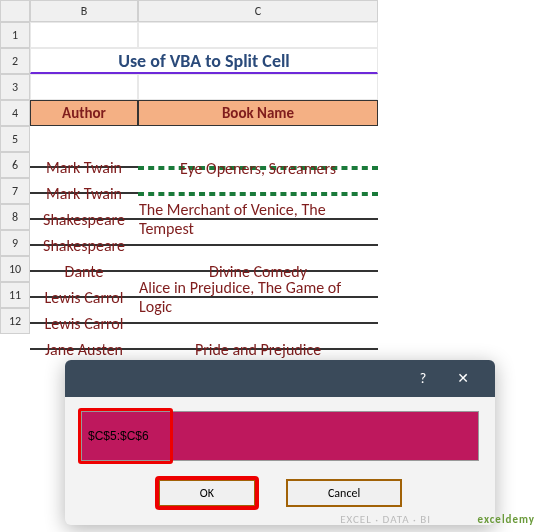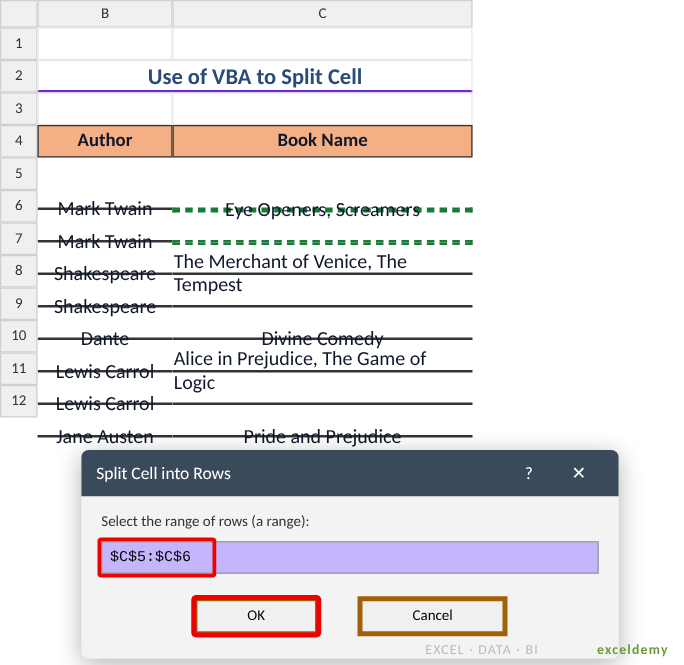--- a/index.html
+++ b/index.html
@@ -1,36 +1,36 @@
 <!DOCTYPE html>
 <html><head>
   <meta charset="utf-8">
   <style>
     * { box-sizing: border-box; margin: 0; padding: 0; }
     body { font-family: 'Calibri', sans-serif; background: #fff; width: 547px; height: 532px; position: relative; overflow: hidden; }
     .sheet { display: grid; grid-template-columns: 30px 108px 240px; grid-template-rows: 22px repeat(12, 26px); }
     .col-header { background: #f0f0f0; border: 1px solid #d0d0d0; display: flex; align-items: center; justify-content: center; font-size: 12px; color: #333; }
     .row-header { background: #f0f0f0; border: 1px solid #d0d0d0; display: flex; align-items: center; justify-content: center; font-size: 12px; color: #333; }
-    .cell { border: 1px solid #e8e8e8; display: flex; align-items: center; justify-content: center; font-size: 13px; color: #0f172a; background: #fff; }
+    .cell { border: 1px solid #e8e8e8; display: flex; align-items: center; justify-content: center; font-size: 13px; color: #7f1d1d; background: #fff; }
     .corner { background: #f0f0f0; border: 1px solid #d0d0d0; }
     .title-cell { font-weight: bold; font-size: 18px; color: #2a4a7a; border-bottom: 2px solid #6d28d9; justify-content: center; }
     .th { background: #f4b084; font-weight: bold; font-size: 15px; border: 1px solid #333; }
     .td { border: 1px solid #333; font-size: 16px; margin-top: 40px; }
     .marquee { border: 2px dashed #1a7a3a !important; }
     .dialog { position: absolute; top: 360px; left: 65px; width: 430px; background: #f3f3f3; box-shadow: 0 4px 20px rgba(0,0,0,0.3); border-radius: 6px; overflow: hidden; }
     .dialog-title { background: #3a4a5a; color: #fff; display: flex; align-items: center; padding: 10px 12px; font-size: 14px; }
     .dialog-title .spacer { flex: 1; }
     .dialog-title .tbtn { width: 40px; text-align: center; color: #fff; font-size: 14px; cursor: pointer; }
     .dialog-body { padding: 14px 16px 18px; }
     .dialog-label { font-size: 12px; color: #333; margin-bottom: 8px; }
     .input-wrap { position: relative; }
     .input-highlight { position: absolute; left: -3px; top: -3px; right: 306px; bottom: -3px; border: 3px solid #e00; border-radius: 3px; pointer-events: none; }
-    .dialog-input { width: 100%; padding: 5px 6px; font-size: 12px; border: 1px solid #999; background: #c4b5fd; font-family: Liberation Mono, monospace; }
+    .dialog-input { width: 100%; padding: 17px 6px; font-size: 12px; border: 1px solid #999; background: #be185d; font-family: Liberation Sans, sans-serif; }
     .dialog-buttons { display: flex; justify-content: center; gap: 30px; margin-top: 18px; }
-    .dbtn { padding: 5px 40px; font-size: 12px; background: #f0f0f0; border: 4px solid #a16207; cursor: pointer; font-family: inherit; }
+    .dbtn { padding: 5px 40px; font-size: 12px; background: #f0f0f0; border: 2px solid #a16207; cursor: pointer; font-family: inherit; }
     .dbtn.ok { position: relative; }
     .ok-highlight { position: absolute; left: -5px; top: -5px; right: -5px; bottom: -5px; border: 4px solid #e00; border-radius: 4px; pointer-events: none; }
     .watermark { position: absolute; bottom: 6px; right: 12px; font-size: 11px; color: #bbb; letter-spacing: 1px; }
     .watermark b { color: #6a9a3a; font-weight: bold; margin-left: 43px; }
   </style>
 </head>
 <body>
 
 <div class="sheet">
   <div class="corner"></div>
@@ -81,27 +81,25 @@
   <div class="cell td">Lewis Carrol</div>
   <div class="cell td"></div>
 
   <div class="row-header">12</div>
   <div class="cell td">Jane Austen</div>
   <div class="cell td">Pride and Prejudice</div>
 </div>
 
 <div class="dialog">
   <div class="dialog-title">
-    <span>Split Cell into Rows</span>
     <span class="spacer"></span>
     <span class="tbtn">?</span>
     <span class="tbtn">✕</span>
   </div>
   <div class="dialog-body">
-    <div class="dialog-label">Select the range of rows (a range):</div>
     <div class="input-wrap">
       <input class="dialog-input" value="$C$5:$C$6" style="">
       <div class="input-highlight"></div>
     </div>
     <div class="dialog-buttons">
       <button class="dbtn ok">
         <span>OK</span>
         <span class="ok-highlight"></span>
       </button>
       <button class="dbtn">Cancel</button>

